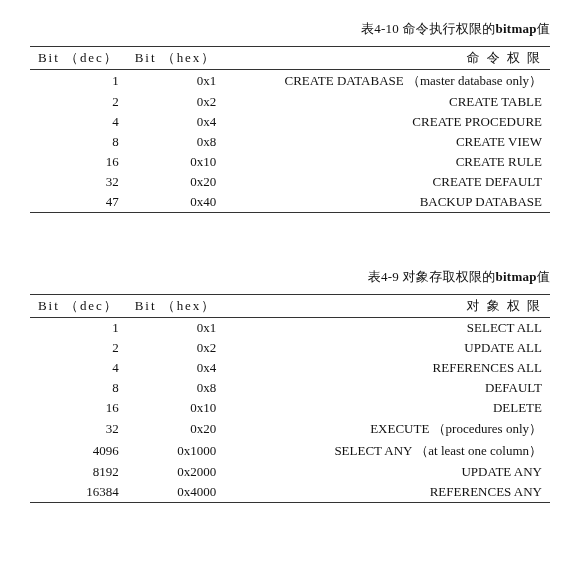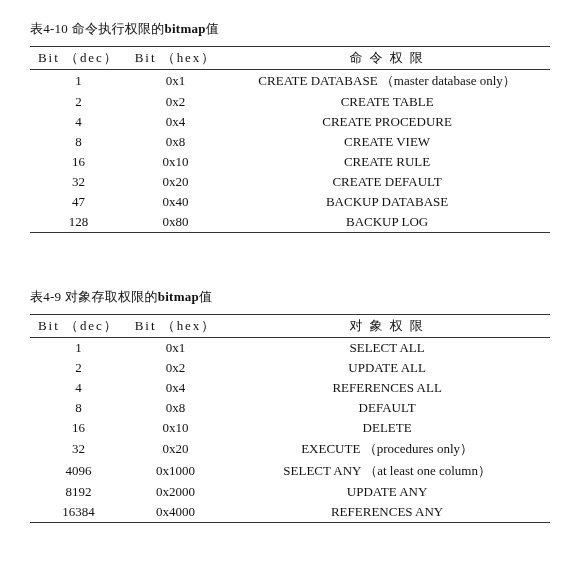--- a/index.html
+++ b/index.html
@@ -9,21 +9,21 @@
       font-size: 13px;
       color: #111;
       padding: 20px 30px;
       width: 580px;
       min-height: 566px;
     }
     .table-section {
       margin-bottom: 30px;
     }
     .table-title {
-      text-align: left;
+      text-align: right;
       font-size: 13px;
       margin-bottom: 8px;
       font-weight: normal;
       letter-spacing: 0.02em;
     }
     .table-title .bold-word {
       font-weight: bold;
     }
     table {
       width: 100%;
@@ -32,21 +32,21 @@
     }
     table thead tr {
       border-top: 1.5px solid #333;
       border-bottom: 1px solid #333;
     }
     table tbody tr:last-child {
       border-bottom: 1.5px solid #333;
     }
     th, td {
       padding: 2px 8px;
-      text-align: center;
+      text-align: right;
       white-space: nowrap;
     }
     th {
       font-weight: normal;
       letter-spacing: 0.15em;
     }
     .col-bit-dec { width: 80px; }
     .col-bit-hex { width: 90px; }
     .col-perm { width: auto; }
     .spacer {
@@ -96,25 +96,20 @@
         </tr>
         <tr>
           <td>32</td>
           <td>0x20</td>
           <td>CREATE DEFAULT</td>
         </tr>
         <tr>
           <td>47</td>
           <td>0x40</td>
           <td>BACKUP DATABASE</td>
-        </tr>
-        <tr>
-          <td>128</td>
-          <td>0x80</td>
-          <td>BACKUP LOG</td>
         </tr>
       </tbody>
   </table>
 </div>
 
 <div class="spacer"></div>
 
 <div class="table-section">
   <div class="table-title">
     <span>表4-9  对象存取权限的</span><span class="bold-word">bitmap</span><span>值</span>

